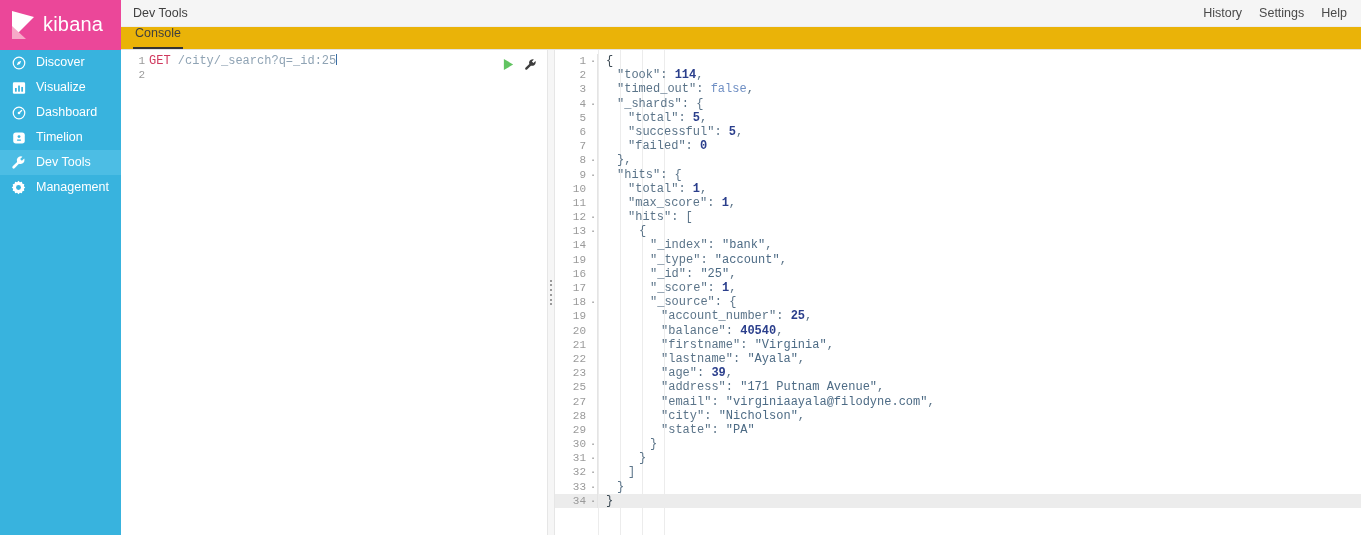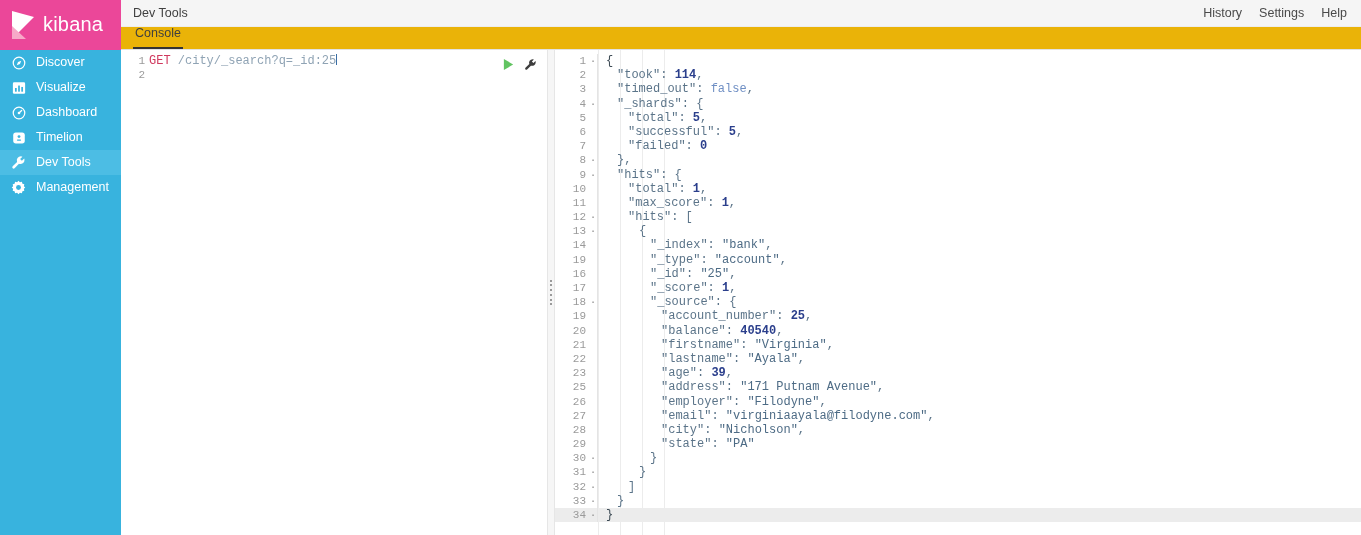--- a/index.html
+++ b/index.html
@@ -471,26 +471,20 @@
               <span class="gutter-sep"></span>
               <span class="code-text" style="padding-left: 55px;"><span class="t-key">"age"</span><span class="t-punc">: </span><span class="t-num">39</span><span class="t-punc">,</span></span>
             </div>
             <div class="code-row">
               <span class="gutter">25</span>
               <span class="fold"></span>
               <span class="gutter-sep"></span>
               <span class="code-text" style="padding-left: 55px;"><span class="t-key">"address"</span><span class="t-punc">: </span><span class="t-str">"171 Putnam Avenue"</span><span class="t-punc">,</span></span>
             </div>
             <div class="code-row">
-              <span class="gutter">26</span>
-              <span class="fold"></span>
-              <span class="gutter-sep"></span>
-              <span class="code-text" style="padding-left: 55px;"><span class="t-key">"employer"</span><span class="t-punc">: </span><span class="t-str">"Filodyne"</span><span class="t-punc">,</span></span>
-            </div>
-            <div class="code-row">
               <span class="gutter">27</span>
               <span class="fold"></span>
               <span class="gutter-sep"></span>
               <span class="code-text" style="padding-left: 55px;"><span class="t-key">"email"</span><span class="t-punc">: </span><span class="t-str">"virginiaayala@filodyne.com"</span><span class="t-punc">,</span></span>
             </div>
             <div class="code-row">
               <span class="gutter">28</span>
               <span class="fold"></span>
               <span class="gutter-sep"></span>
               <span class="code-text" style="padding-left: 55px;"><span class="t-key">"city"</span><span class="t-punc">: </span><span class="t-str">"Nicholson"</span><span class="t-punc">,</span></span>

